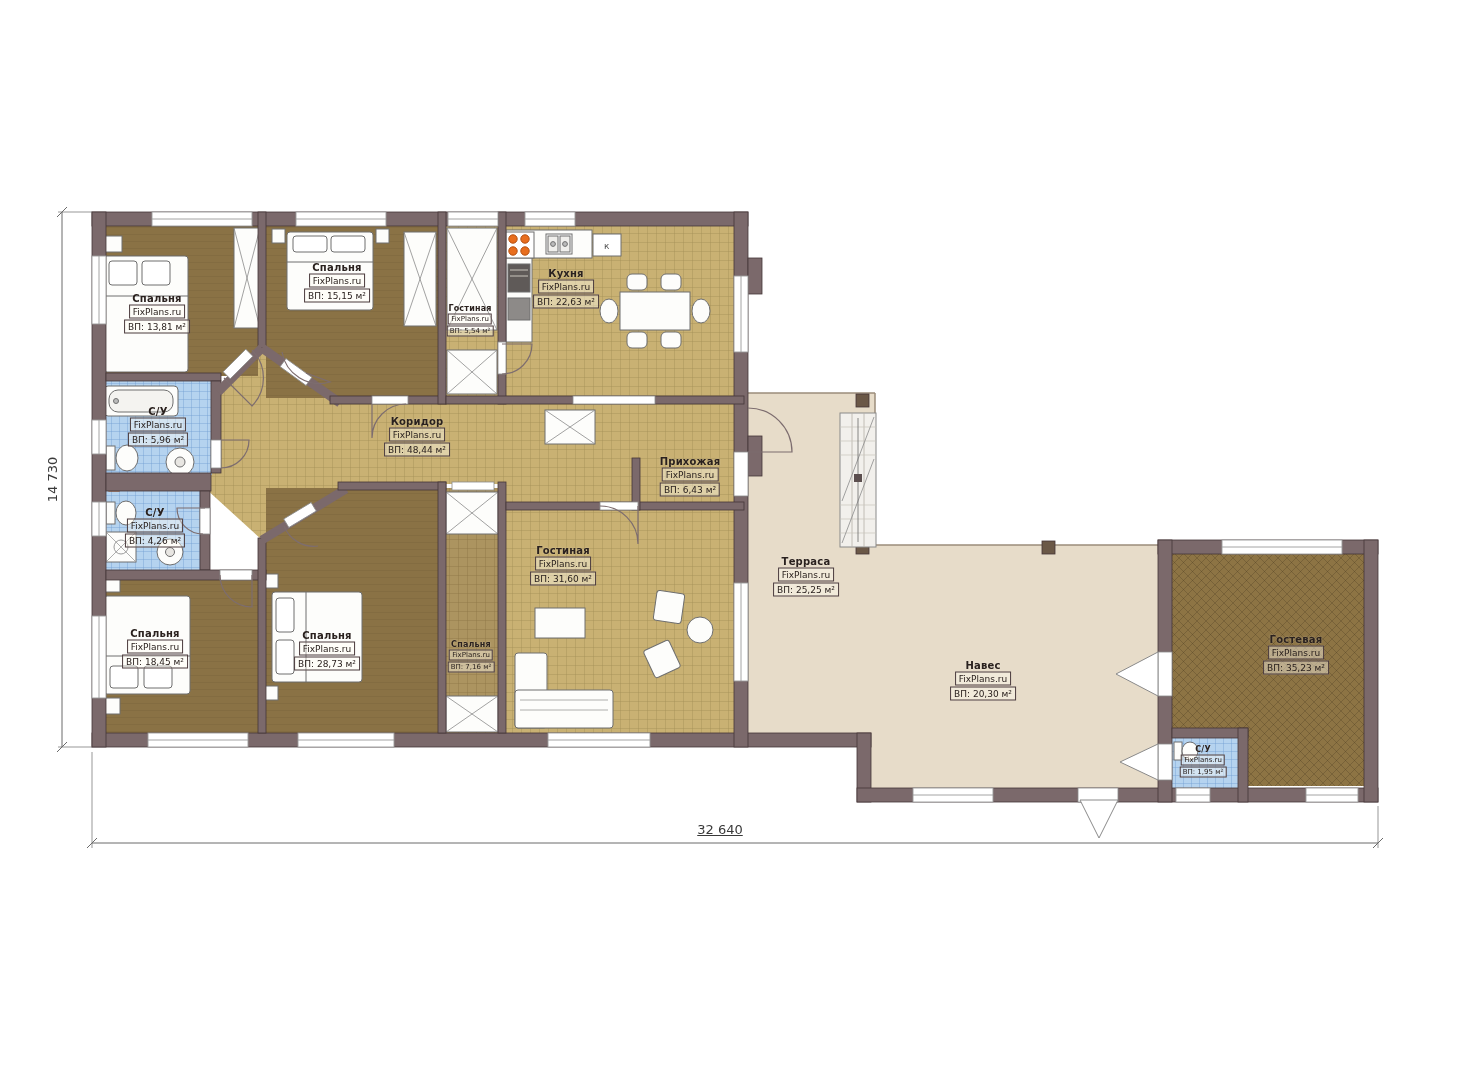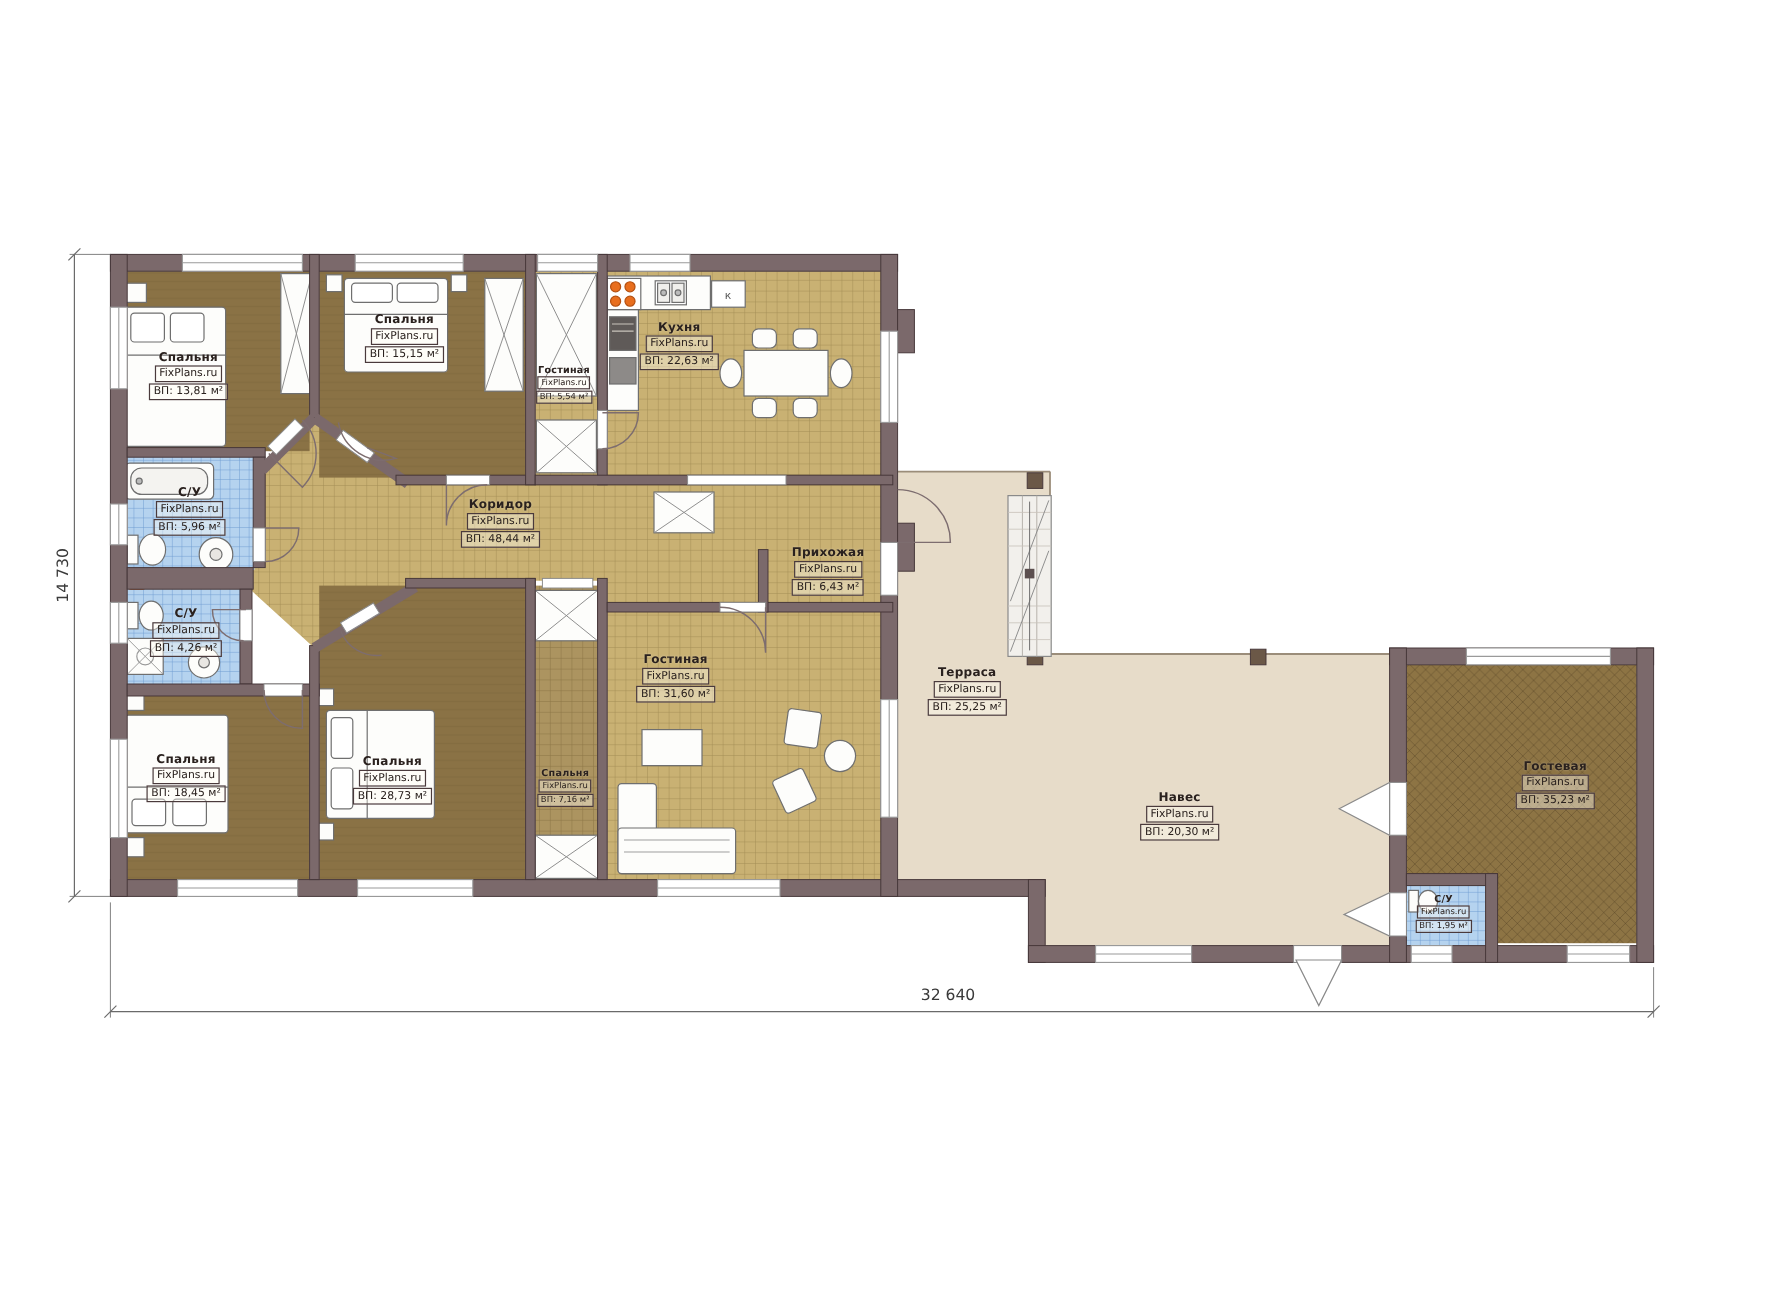--- a/index.html
+++ b/index.html
@@ -9,21 +9,21 @@
   .room-label{position:absolute;transform:translate(-50%,-50%);display:flex;flex-direction:column;
               align-items:center;gap:1px;color:#2a211e;text-align:center;z-index:5;pointer-events:none;}
   .room-label .rname{font-size:10px;font-weight:bold;letter-spacing:.2px;white-space:nowrap;
                      text-shadow:0 0 2px rgba(255,255,255,.35);}
   .room-label .box{border:1px solid #4a3a3c;background:rgba(255,252,244,.42);font-size:9px;
                    padding:0 3px;line-height:12px;white-space:nowrap;}
   .room-label.small .rname{font-size:8px;}
   .room-label.small .box{font-size:7px;line-height:9px;padding:0 2px;}
   .dim{position:absolute;font-size:13px;color:#3a3a3a;z-index:6;}
   #dim-left{left:30px;top:472px;transform:rotate(-90deg);transform-origin:center;}
-  #dim-bottom{left:790px;top:822px;transform:translateX(-50%);}
+  #dim-bottom{left:720px;top:822px;transform:translateX(-50%);text-decoration:underline;}
 </style>
 </head>
 <body>
 
 <div id="stage">
 
 <svg id="plan-svg" width="1474" height="1080" viewBox="0 0 1474 1080">
   <defs>
     <pattern id="tileTan" width="9" height="9" patternUnits="userSpaceOnUse">
       <rect width="9" height="9" fill="#c9b173"></rect>

